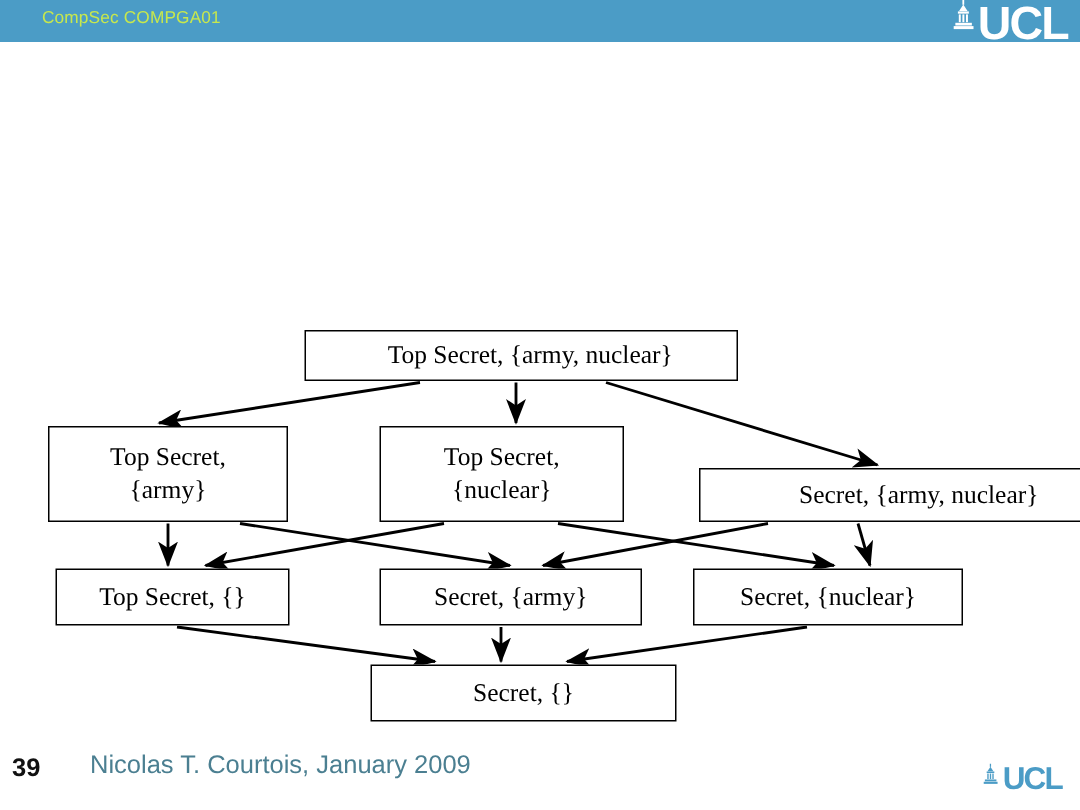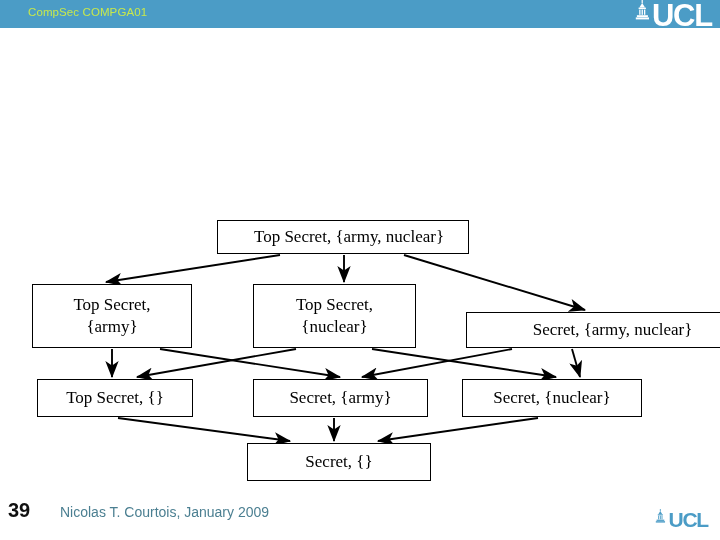--- a/index.html
+++ b/index.html
@@ -124,30 +124,30 @@
     line-height: 1.28;
     white-space: pre-line;
   }
 
   
   .slide-number {
     position: absolute;
     left: 8px;
     bottom: 18px;
     font-family: "Liberation Sans", sans-serif;
-    font-size: 20px;
+    font-size: 17px;
     font-weight: bold;
     color: #111111;
   }
   .footer-credit {
     position: absolute;
     left: 60px;
     bottom: 20px;
     font-family: "Liberation Sans", sans-serif;
-    font-size: 14px;
+    font-size: 17px;
     color: #4b7f91;
     white-space: nowrap;
   }
 </style>
 </head>
 <body>
 
 <div class="slide">
 
   <div class="header-band"></div>
@@ -190,37 +190,37 @@
         <line x1="372" y1="349" x2="556" y2="377"></line>
         <line x1="512" y1="349" x2="362" y2="377"></line>
         <line x1="572" y1="349" x2="580" y2="377"></line>
 
         <line x1="118" y1="418" x2="290" y2="441"></line>
         <line x1="334" y1="418" x2="334" y2="441"></line>
         <line x1="538" y1="418" x2="378" y2="441"></line>
       </g>
     </svg>
 
-    <div class="node" style="left:217px; top:220px; width:252px; height:34px;padding-left:12px;">Top Secret, {army, nuclear}</div>
+    <div class="node" style="left:203px; top:220px; width:289px; height:34px;padding-left:12px;">Top Secret, {army, nuclear}</div>
 
     <div class="node" style="left:32px; top:284px; width:160px; height:64px;">Top Secret,
 {army}</div>
 
     <div class="node" style="left:253px; top:284px; width:163px; height:64px;">Top Secret,
 {nuclear}</div>
 
     <div class="node" style="left:466px; top:312px; width:293px; height:36px;">Secret, {army, nuclear}</div>
 
     <div class="node" style="left:37px; top:379px; width:156px; height:38px;">Top Secret, {}</div>
 
     <div class="node" style="left:253px; top:379px; width:175px; height:38px;">Secret, {army}</div>
 
     <div class="node" style="left:462px; top:379px; width:180px; height:38px;">Secret, {nuclear}</div>
 
-    <div class="node" style="left:247px; top:443px; width:184px; height:38px;">Secret, {}</div>
+    <div class="node" style="left:247px; top:443px; width:204px; height:38px;">Secret, {}</div>
 
   </div>
 
   <div class="slide-number">39</div>
 
   <div class="footer-credit">Nicolas T. Courtois, January 2009</div>
 
   <div class="ucl-logo ucl-bottom">
     <span class="ucl-mark">
       <svg width="11" height="14" viewBox="0 0 15 20" aria-hidden="true">

